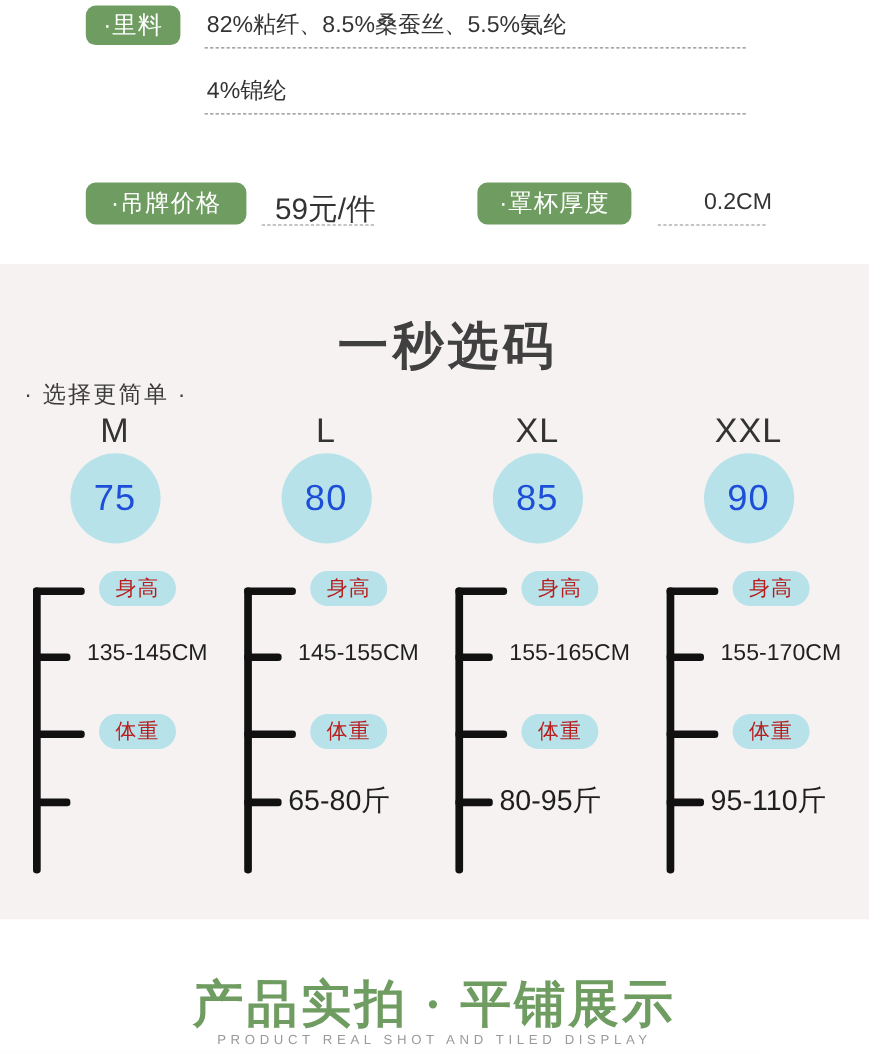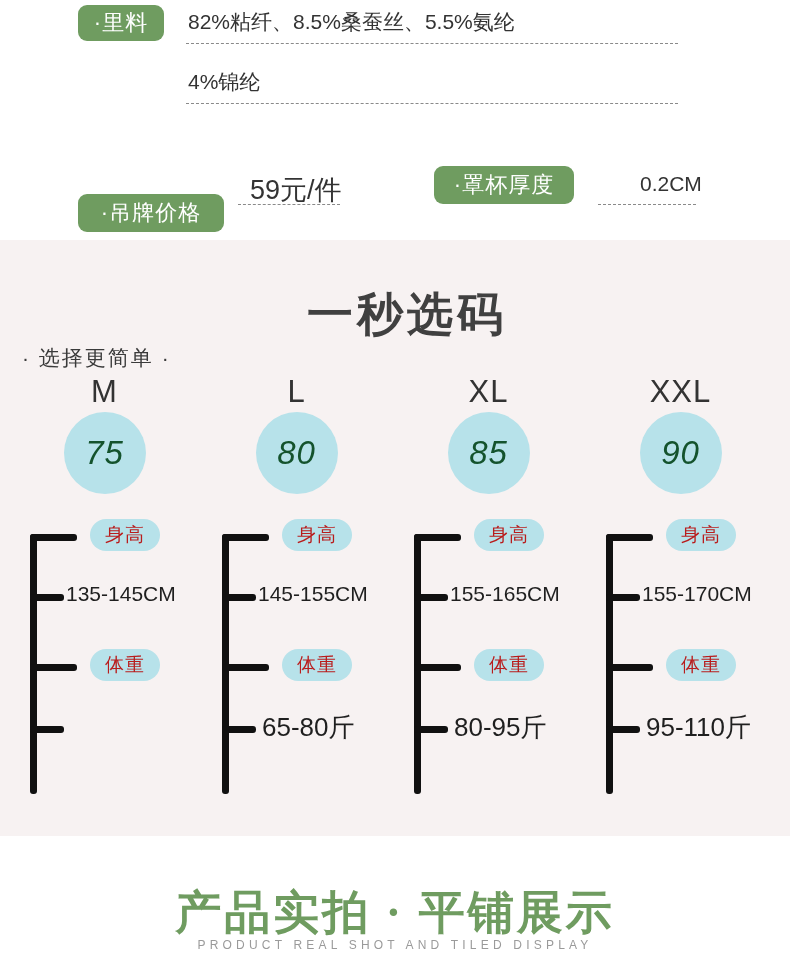--- a/index.html
+++ b/index.html
@@ -70,21 +70,21 @@
   }
   .spec-2-dash {
     position: absolute;
     left: 186px; top: 103px;
     width: 492px;
   }
 
   .price-pill {
     position: absolute;
     left: 78px; top: 166px;
-    width: 146px; height: 38px; margin-top: 28px;
+    width: 146px; height: 38px;
   }
   .price-text {
     position: absolute;
     left: 250px; top: 172px;
     font-size: 27px;
     color: #333333;
     white-space: nowrap;
   }
   .price-dash {
     position: absolute;
@@ -168,23 +168,22 @@
     left: 50%;
     margin-left: -41px;
     top: 38px;
     width: 82px; height: 82px;
     border-radius: 50%;
     background: #b7e2ea;
     display: flex;
     align-items: center;
     justify-content: center;
     font-size: 33px;
-    color: #14532d;
+    color: #1d4ed8;
     letter-spacing: 1px;
-    font-style: italic;
   }
 
   
   .bracket {
     position: absolute;
     left: 22px;
     top: 160px;
     width: 60px;
     height: 260px;
   }
@@ -224,21 +223,21 @@
   .tag-pill.weight-tag { top: 275px; }
 
   .val-text {
     position: absolute;
     left: 58px;
     width: 150px;
     font-size: 21px;
     color: #1f1f1f;
     white-space: nowrap;
   }
-  .val-text.height-val { top: 208px; font-size: 21px; }
+  .val-text.height-val { top: 208px; font-size: 21px; margin-left: 13px; }
   .val-text.weight-val { top: 336px; font-size: 26px; left: 62px; }
 
   
   .banner {
     position: absolute;
     left: 0; top: 836px;
     width: 790px;
     height: 120px;
     background: #ffffff;
   }

